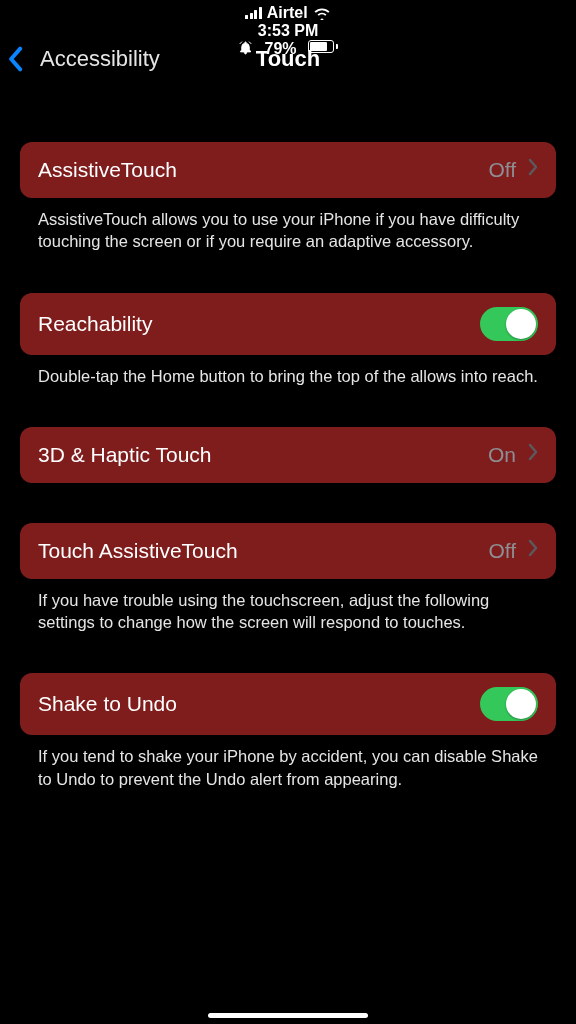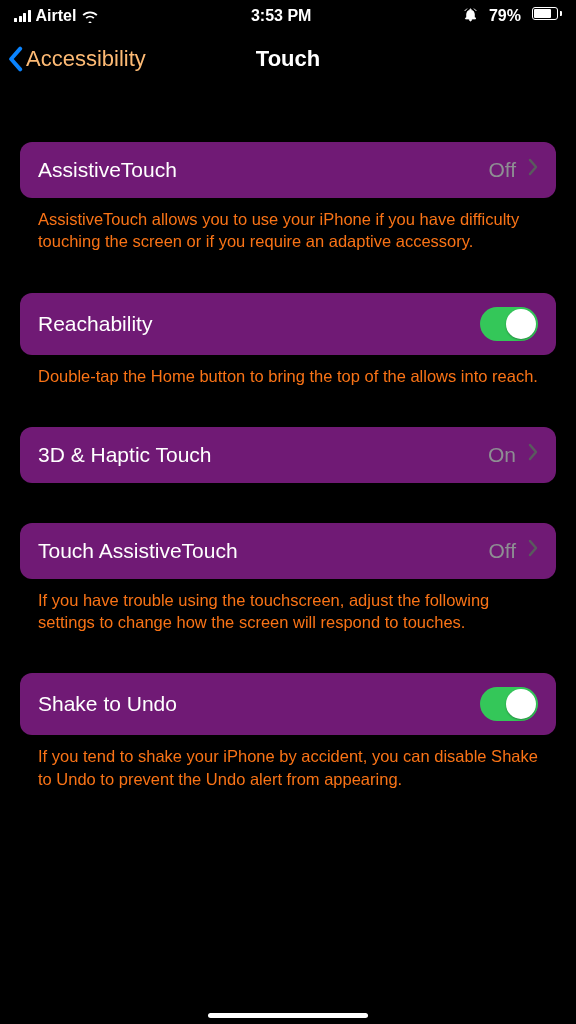--- a/index.html
+++ b/index.html
@@ -17,20 +17,21 @@
       overflow: hidden;
     }
     .status-bar {
       display: flex;
       align-items: center;
       justify-content: space-between;
       padding: 4px 14px 0 14px;
       height: 28px;
       font-size: 16px;
       font-weight: 600;
+      flex-direction: column;
     }
     .status-left {
       display: flex;
       align-items: center;
       gap: 5px;
     }
     .status-right {
       display: flex;
       align-items: flex-start;
       gap: 11px;
@@ -77,23 +78,23 @@
     }
     .nav-bar {
       display: flex;
       align-items: center;
       padding: 18px 10px 18px 6px;
       position: relative;
     }
     .back-button {
       display: flex;
       align-items: flex-start;
-      color: #fdba74;
+      color: #e5e5e5;
       font-size: 22px;
-      gap: 2px;
+      gap: 16px;
     }
     .back-chevron {
       width: 18px;
       height: 26px;
     }
     .nav-title {
       position: absolute;
       left: 50%;
       transform: translateX(-50%);
       font-size: 22px;
@@ -109,21 +110,21 @@
     .group:first-child {
       margin-top: 52px;
     }
     .group + .group {
       margin-top: 40px;
     }
     .row {
       display: flex;
       align-items: center;
       justify-content: space-between;
-      background: #701a75;
+      background: #7f1d1d;
       border-radius: 12px;
       padding: 14px 18px;
       min-height: 56px;
     }
     .row-label {
       font-size: 21px;
       color: #fff;
     }
     .row-right {
       display: flex;
@@ -135,21 +136,21 @@
       color: #8e8e93;
     }
     .chevron-right {
       width: 10px;
       height: 18px;
     }
     .footer {
       padding: 10px 18px 0 18px;
       font-size: 16.5px;
       line-height: 1.35;
-      color: #f97316;
+      color: #e5e5e5;
     }
     .toggle {
       position: relative;
       width: 58px;
       height: 34px;
       border-radius: 17px;
       background: #34c759;
       flex-shrink: 0;
     }
     .toggle-knob {

